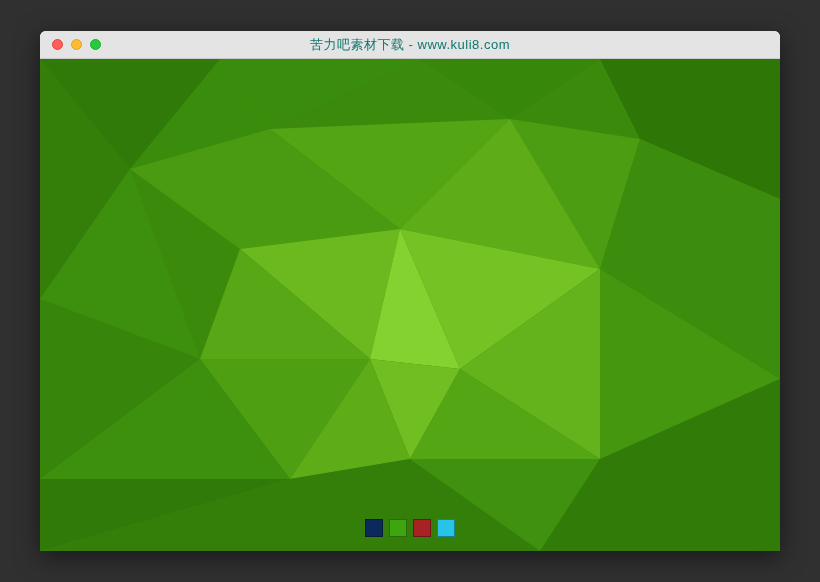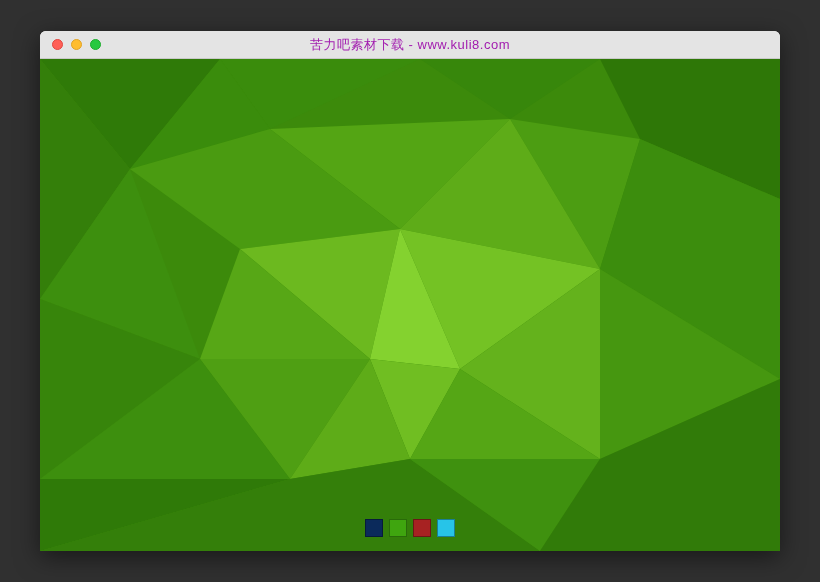--- a/index.html
+++ b/index.html
@@ -38,21 +38,21 @@
     }
     .light { width: 11px; height: 11px; border-radius: 50%; }
     .light.red { background: #ff5f57; border: 0.5px solid #e14640; }
     .light.yellow { background: #ffbd2e; border: 0.5px solid #e1a325; }
     .light.green { background: #28c940; border: 0.5px solid #1dad2c; }
     .title {
       position: absolute;
       left: 0; right: 0;
       text-align: center;
       font-size: 13px;
-      color: #a21caf;
+      color: #0f766e;
       pointer-events: none;
       letter-spacing: 0.5px;
     }
     .content {
       flex: 1;
       position: relative;
       overflow: hidden;
       background: #3c8a0b;
     }
     .poly-bg {

